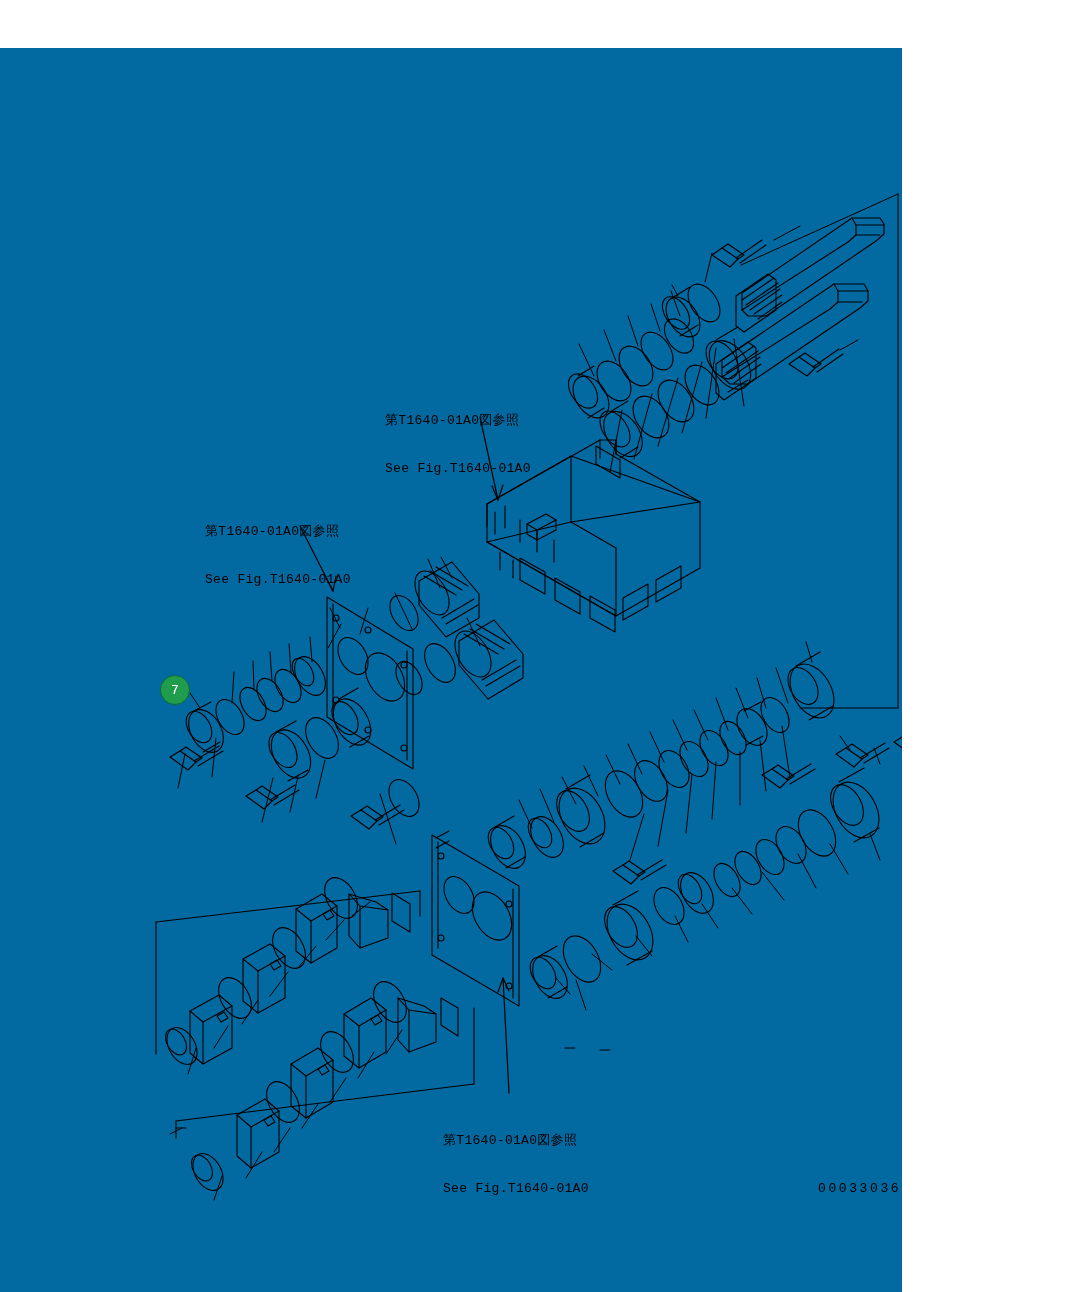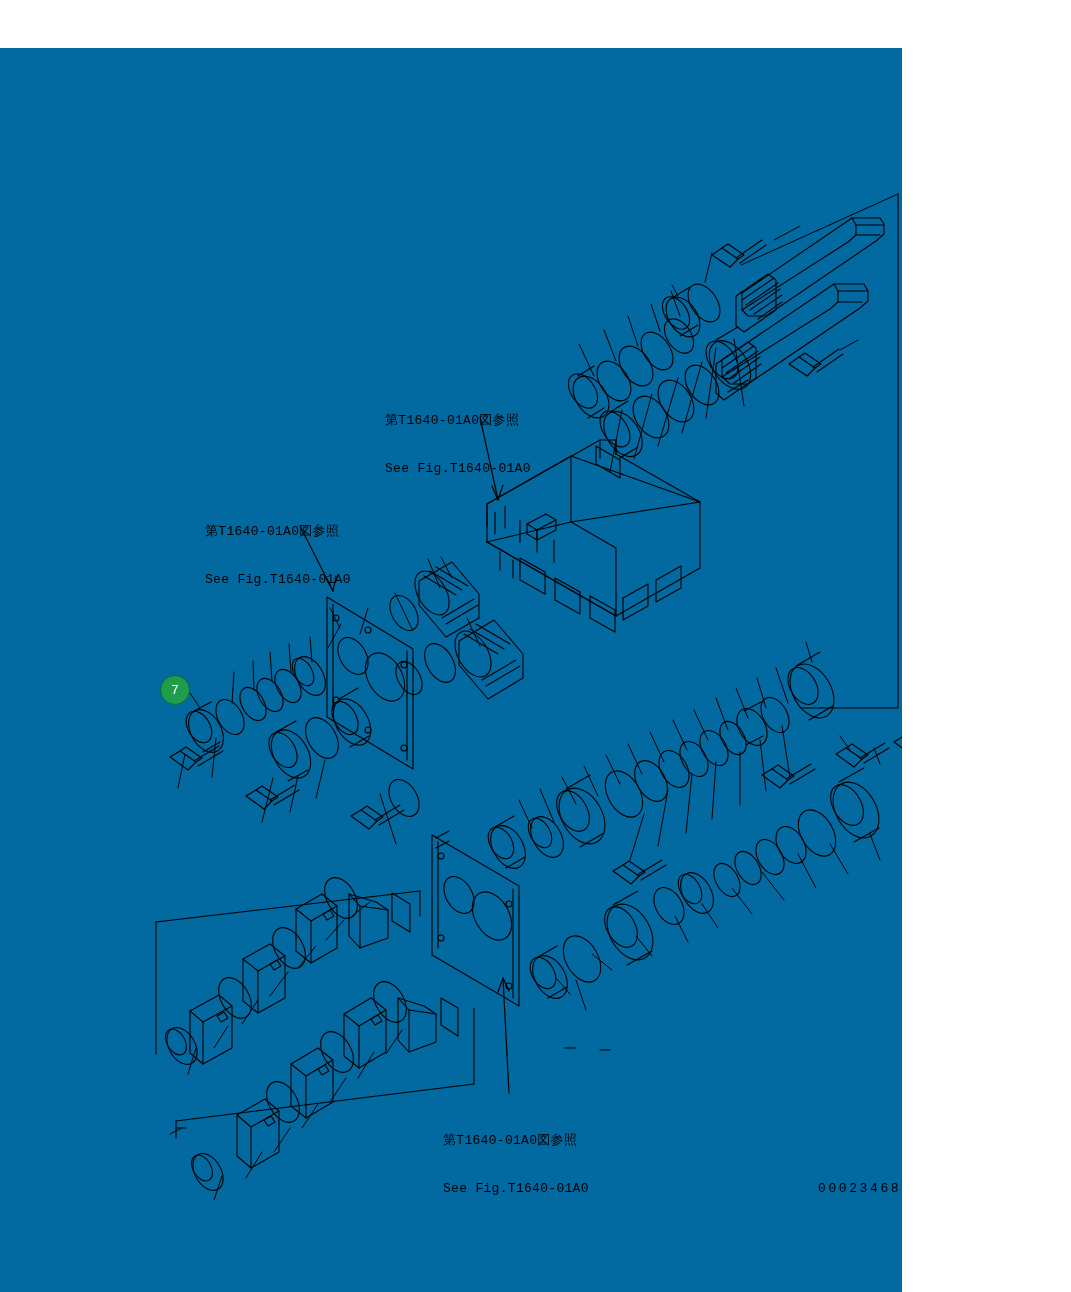--- a/index.html
+++ b/index.html
@@ -516,15 +516,15 @@
     <span class="ln">See Fig.T1640-01A0</span>
   </div>
 
   <div class="ref-note" id="note-3">
     <span class="ln">第T1640-01A0図参照</span>
     <span class="ln">See Fig.T1640-01A0</span>
   </div>
 
   <div id="callout-7">7</div>
 
-  <div id="drawing-number">00023468</div>
+  <div id="drawing-number">00033036</div>
 
 </div>
 
 </body></html>

